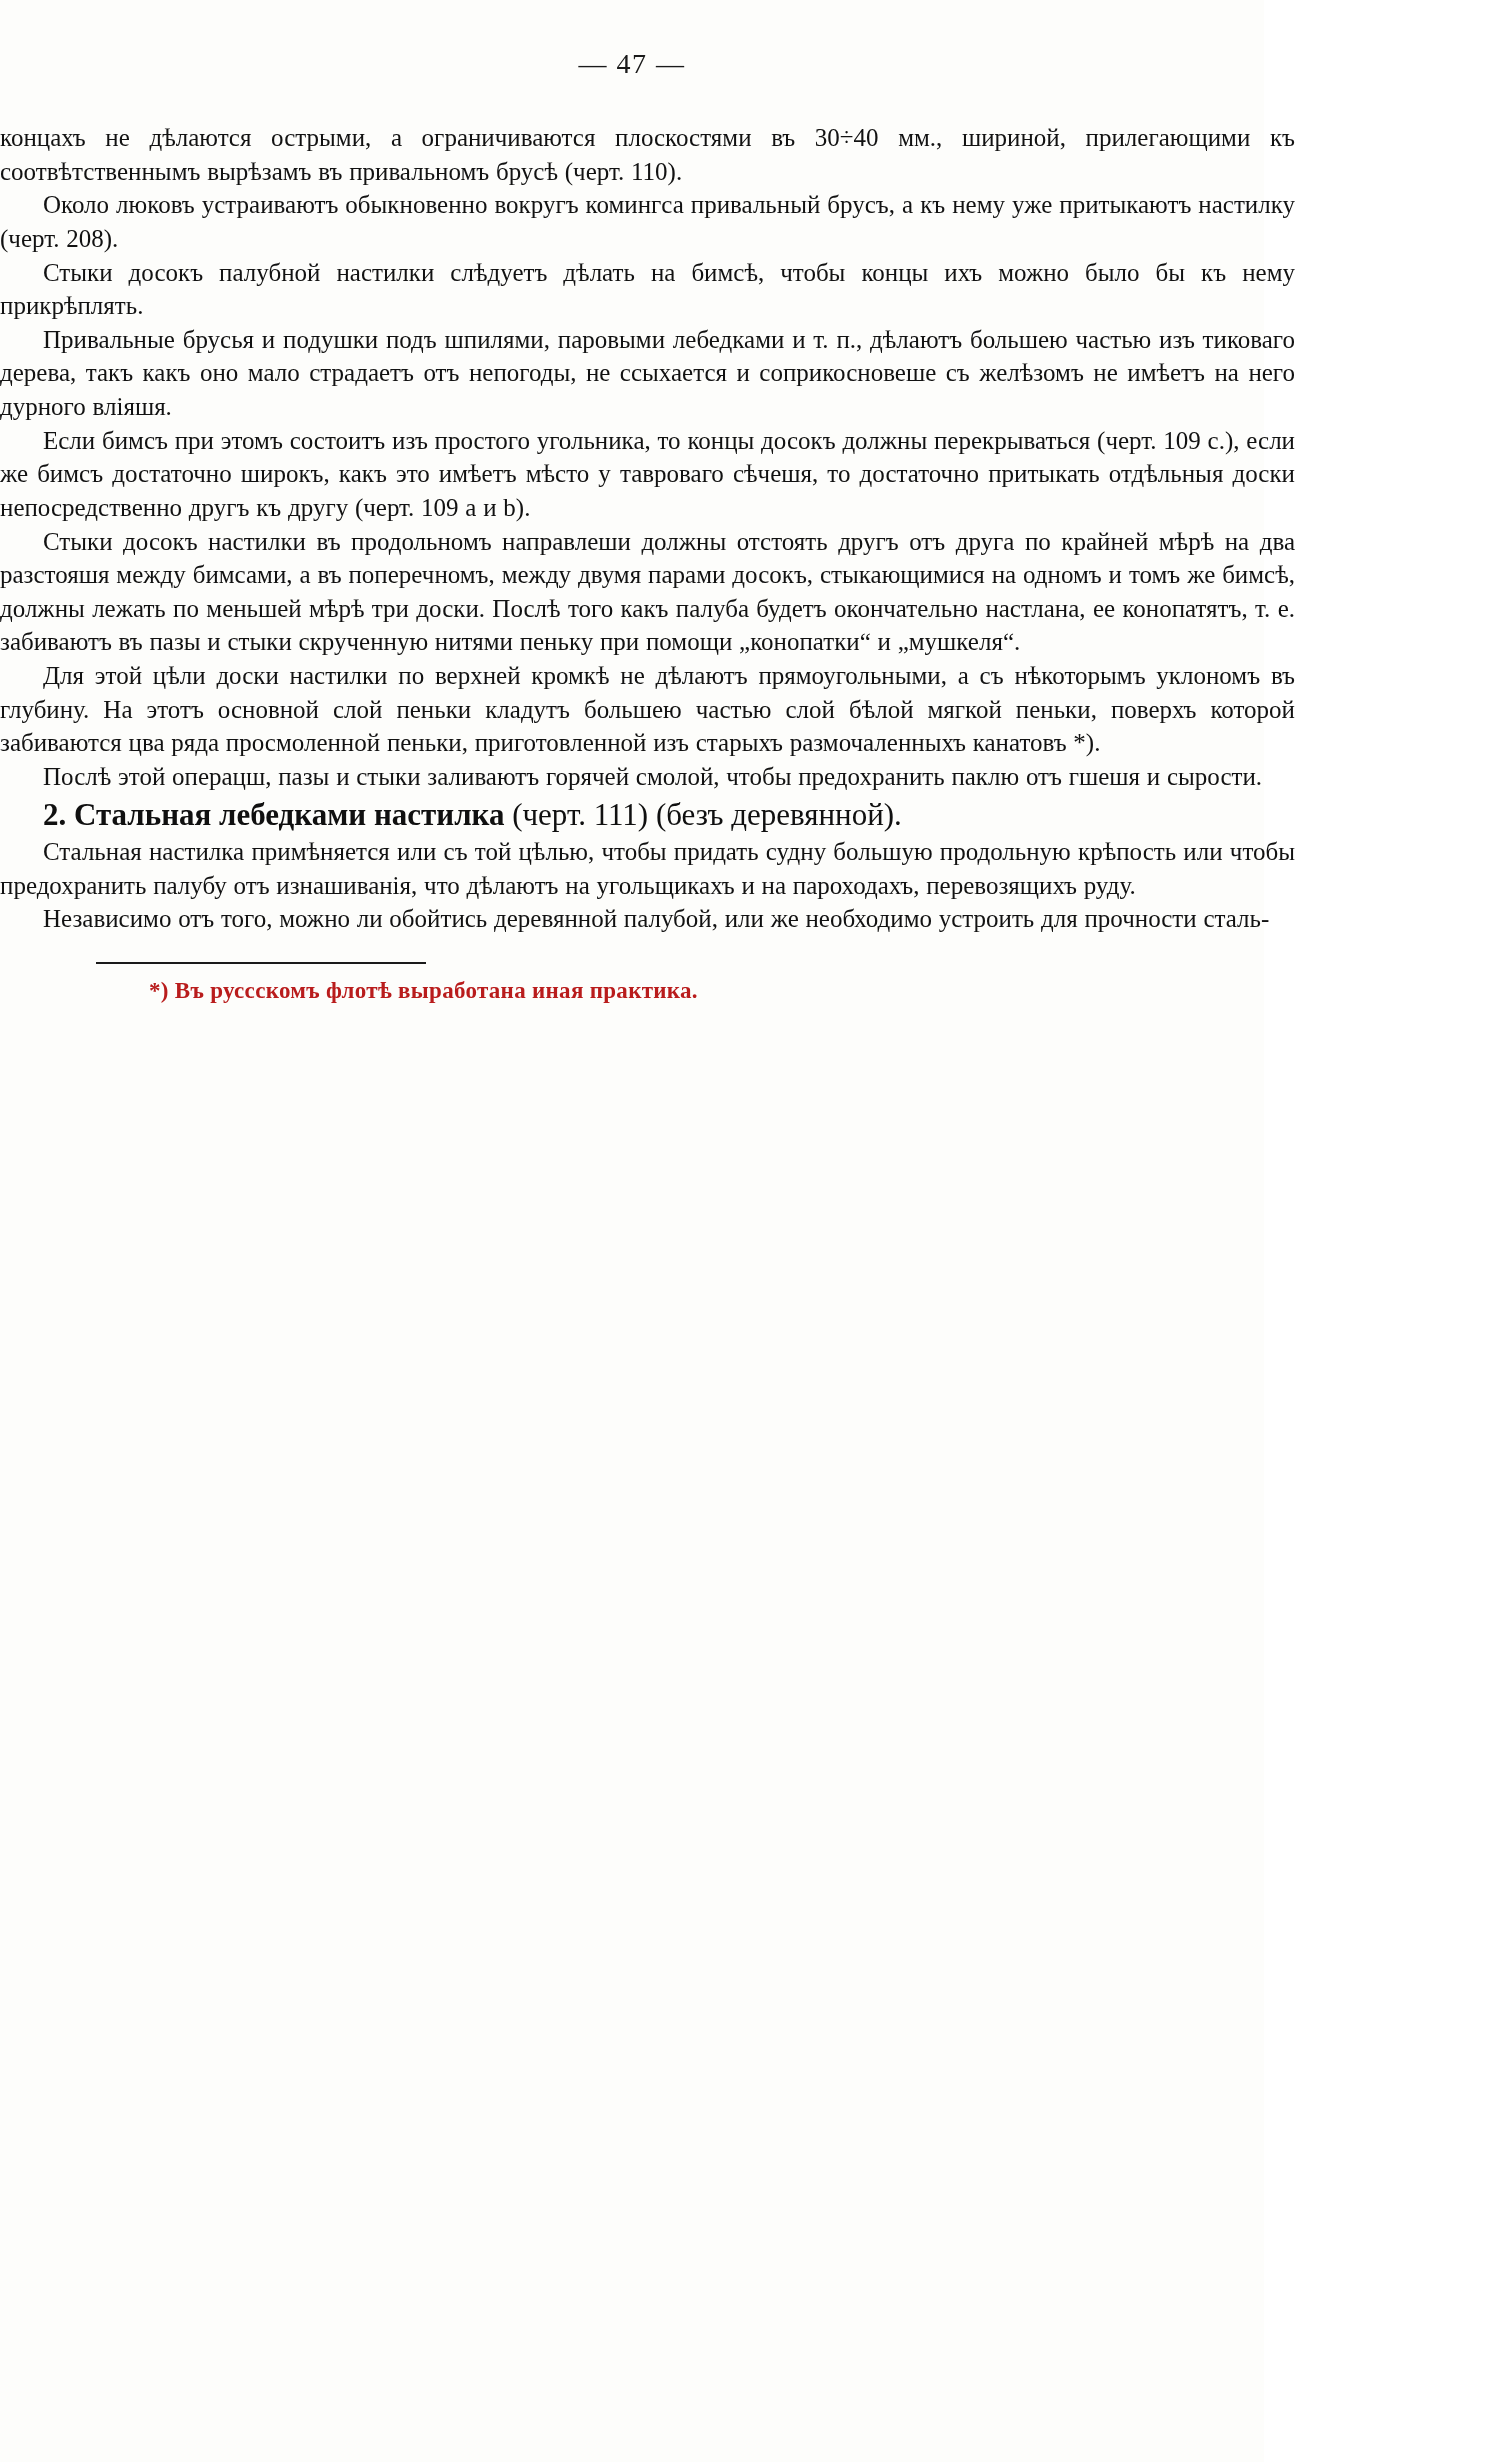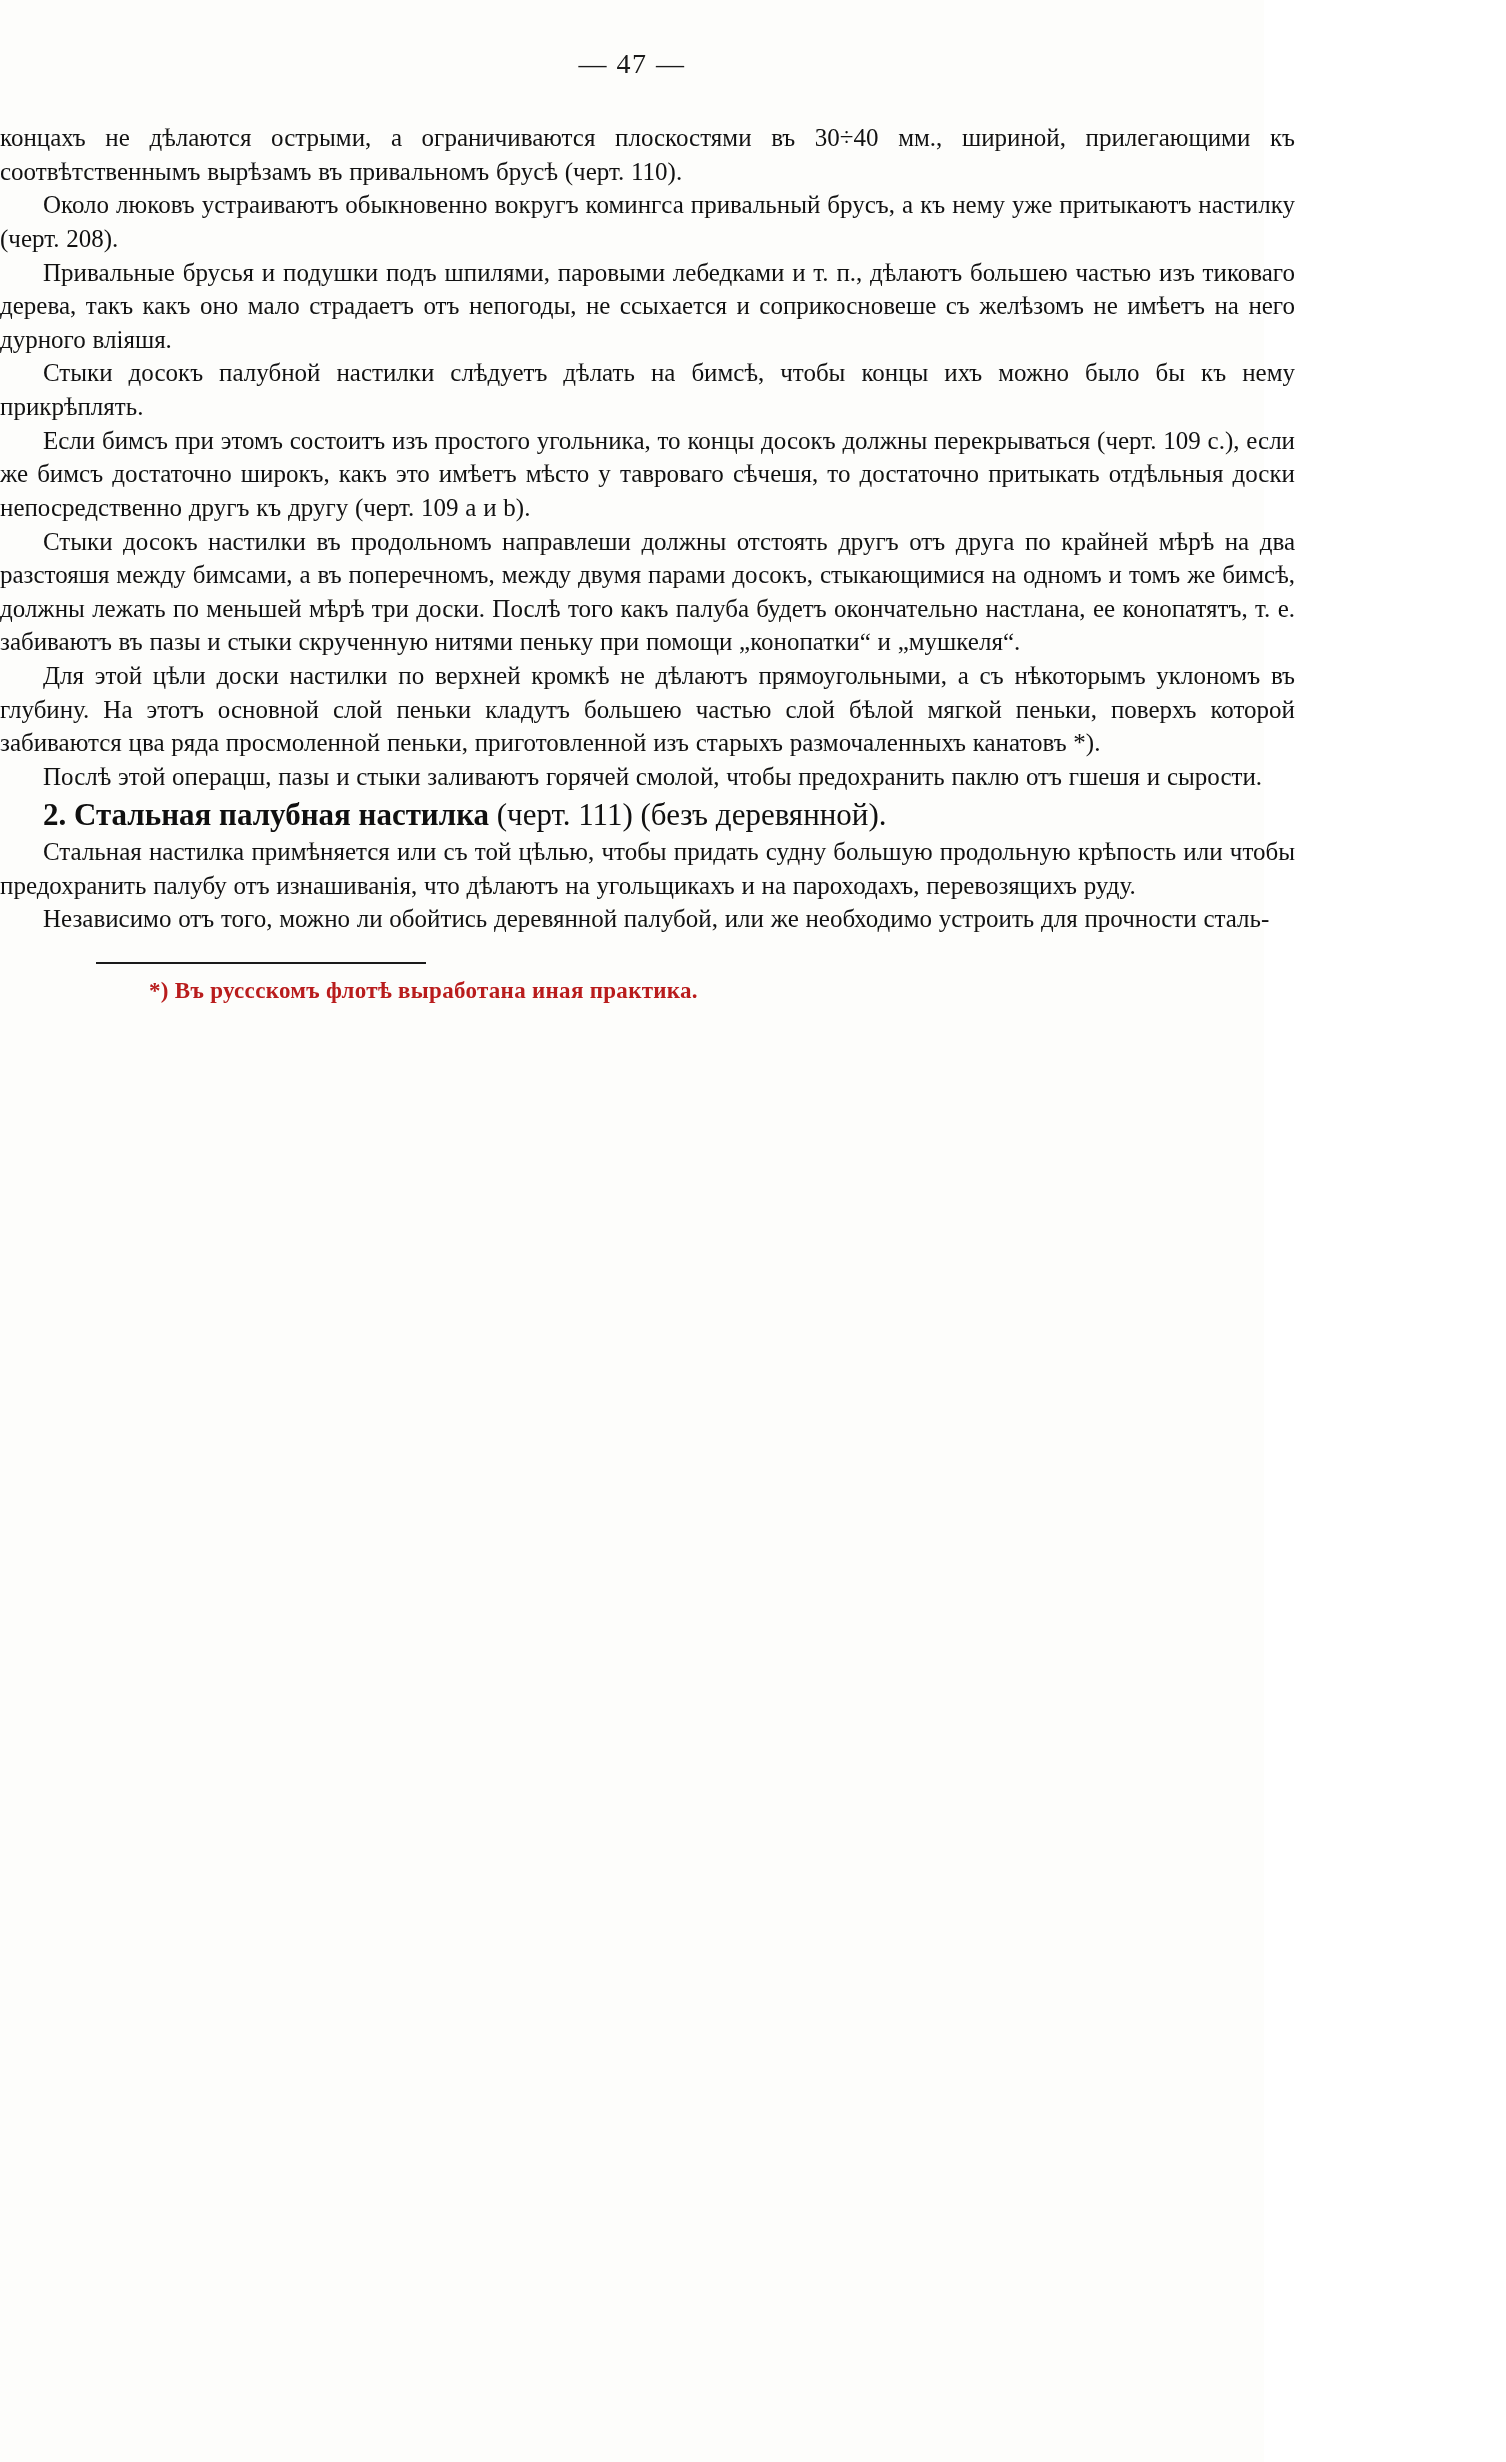--- a/index.html
+++ b/index.html
@@ -85,30 +85,30 @@
 <body>
 
 <div class="page">
 
   <div class="page-number">— 47 —</div>
 
   <div class="content">
 
     <p class="para">концахъ не дѣлаются острыми, а ограничиваются плоскостями въ 30÷40 мм., шириной, прилегающими къ соотвѣтственнымъ вырѣзамъ въ привальномъ брусѣ (черт. 110).</p>
     <p class="para indent">Около люковъ устраиваютъ обыкновенно вокругъ комингса привальный брусъ, а къ нему уже притыкаютъ настилку (черт. 208).</p>
+    <p class="para indent">Стыки досокъ палубной настилки слѣдуетъ дѣлать на бимсѣ, чтобы концы ихъ можно было бы къ нему прикрѣплять.</p>
     <p class="para indent">Привальные брусья и подушки подъ шпилями, паровыми лебедками и т. п., дѣлаютъ большею частью изъ тиковаго дерева, такъ какъ оно мало страдаетъ отъ непогоды, не ссыхается и соприкосновеше съ желѣзомъ не имѣетъ на него дурного вліяшя.</p>
-    <p class="para indent">Стыки досокъ палубной настилки слѣдуетъ дѣлать на бимсѣ, чтобы концы ихъ можно было бы къ нему прикрѣплять.</p>
     <p class="para indent">Если бимсъ при этомъ состоитъ изъ простого угольника, то концы досокъ должны перекрываться (черт. 109 с.), если же бимсъ достаточно широкъ, какъ это имѣетъ мѣсто у тавроваго сѣчешя, то достаточно притыкать отдѣльныя доски непосредственно другъ къ другу (черт. 109 a и b).</p>
     <p class="para indent">Стыки досокъ настилки въ продольномъ направлеши должны отстоять другъ отъ друга по крайней мѣрѣ на два разстояшя между бимсами, а въ поперечномъ, между двумя парами досокъ, стыкающимися на одномъ и томъ же бимсѣ, должны лежать по меньшей мѣрѣ три доски. Послѣ того какъ палуба будетъ окончательно настлана, ее конопатятъ, т. е. забиваютъ въ пазы и стыки скрученную нитями пеньку при помощи „конопатки“ и „мушкеля“.</p>
     <p class="para indent">Для этой цѣли доски настилки по верхней кромкѣ не дѣлаютъ прямоугольными, а съ нѣкоторымъ уклономъ въ глубину. На этотъ основной слой пеньки кладутъ большею частью слой бѣлой мягкой пеньки, поверхъ которой забиваются цва ряда просмоленной пеньки, приготовленной изъ старыхъ размочаленныхъ канатовъ *).</p>
     <p class="para indent">Послѣ этой операцш, пазы и стыки заливаютъ горячей смолой, чтобы предохранить паклю отъ гшешя и сырости.</p>
 
     <p class="heading-para">
       <b>2.</b>
-      <b>Стальная палубная настилка</b>
+      <b>Стальная лебедками настилка</b>
       <span>(черт. 111) (безъ деревянной).</span>
     </p>
 
     <p class="para indent">Стальная настилка примѣняется или съ той цѣлью, чтобы придать судну большую продольную крѣпость или чтобы предохранить палубу отъ изнашиванія, что дѣлаютъ на угольщикахъ и на пароходахъ, перевозящихъ руду.</p>
     <p class="para indent">Независимо отъ того, можно ли обойтись деревянной палубой, или же необходимо устроить для прочности сталь-</p>
 
     <div class="footnote-rule"></div>
 
     <div class="footnote">
       <span class="marker">*)</span>

